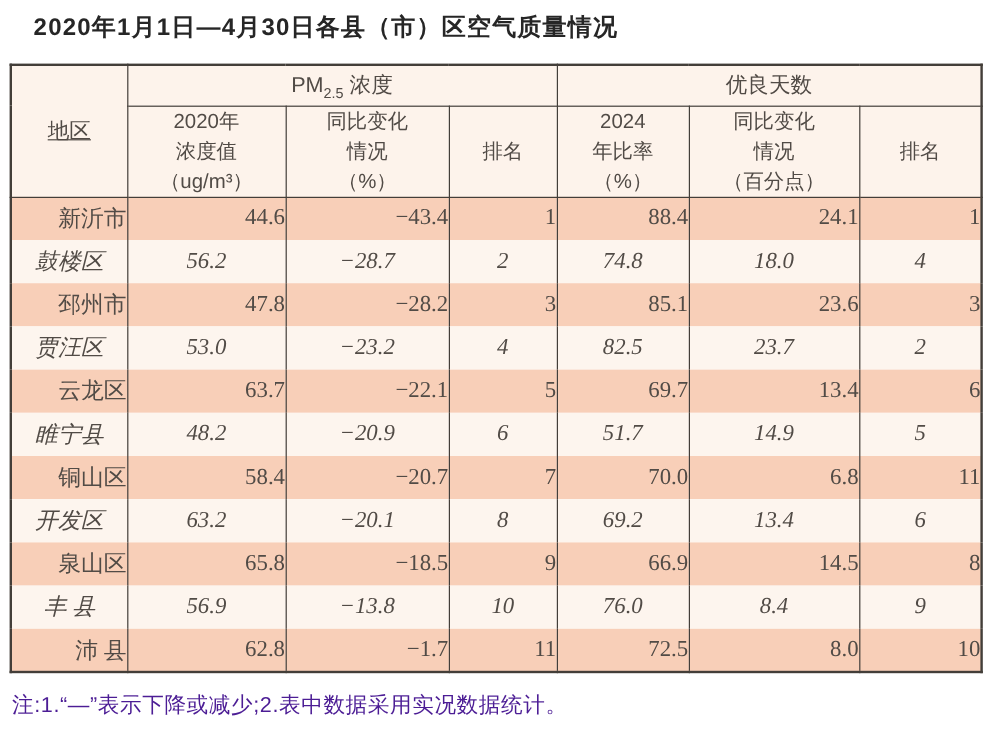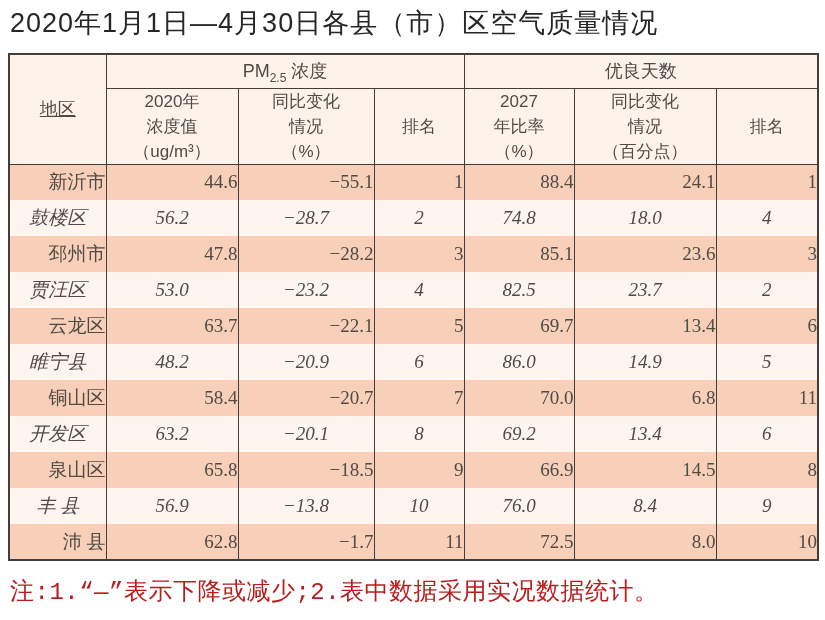--- a/index.html
+++ b/index.html
@@ -14,26 +14,26 @@
   html, body { margin: 0; padding: 0; }
   body {
     width: 825px; height: 620px;
     background: #ffffff;
     overflow: hidden;
     font-family: "Liberation Sans", sans-serif;
   }
   .page { padding: 8px 8px 0 8px; }
   .title {
     font-family: "Liberation Sans", "DejaVu Sans", sans-serif;
-    font-weight: 400;
-    font-size: 27px;
+    font-weight: 700;
+    font-size: 20px;
     line-height: 30px;
     color: var(--title-text);
     letter-spacing: 1px;
-    margin-left: 2px;
+    margin-left: 20px;
   }
   table.aq {
     border-collapse: collapse;
     table-layout: fixed;
     width: 809px;
     margin-top: 15px;
     border: 2px solid var(--border);
   }
   col.c1 { width: 97px; }
   col.c2 { width: 132px; }
@@ -67,23 +67,23 @@
     text-align: center;
     vertical-align: middle;
     font-family: "Liberation Serif", "DejaVu Serif", serif;
     font-size: 19px;
     color: var(--text);
   }
   tr.pink td { background: var(--pink); text-align: right; }
   tr.cream td { background: var(--cream); font-style: italic; }
   .note {
     margin: 14px 0 0 2px;
-    font-family: Liberation Mono, monospace;
-    font-size: 24px;
-    color: #b91c1c;
+    font-family: Liberation Sans, sans-serif;
+    font-size: 18px;
+    color: #4c1d95;
     letter-spacing: 0.5px;
   }
 </style>
 </head>
 <body>
 
 <div class="page">
 
   <div class="title">2020年1月1日—4月30日各县（市）区空气质量情况</div>
 
@@ -111,39 +111,39 @@
         </th>
         <th>
           <div class="hline">同比变化</div>
           <div class="hline">情况</div>
           <div class="hline">（%）</div>
         </th>
         <th>
           <div class="hline">排名</div>
         </th>
         <th>
-          <div class="hline">2027</div>
+          <div class="hline">2024</div>
           <div class="hline">年比率</div>
           <div class="hline">（%）</div>
         </th>
         <th>
           <div class="hline">同比变化</div>
           <div class="hline">情况</div>
           <div class="hline">（百分点）</div>
         </th>
         <th>
           <div class="hline">排名</div>
         </th>
       </tr>
     </thead>
     <tbody>
         <tr class="pink">
           <td>新沂市</td>
           <td>44.6</td>
-          <td>−55.1</td>
+          <td>−43.4</td>
           <td>1</td>
           <td>88.4</td>
           <td>24.1</td>
           <td>1</td>
         </tr>
         <tr class="cream">
           <td>鼓楼区</td>
           <td>56.2</td>
           <td>−28.7</td>
           <td>2</td>
@@ -176,21 +176,21 @@
           <td>5</td>
           <td>69.7</td>
           <td>13.4</td>
           <td>6</td>
         </tr>
         <tr class="cream">
           <td>睢宁县</td>
           <td>48.2</td>
           <td>−20.9</td>
           <td>6</td>
-          <td>86.0</td>
+          <td>51.7</td>
           <td>14.9</td>
           <td>5</td>
         </tr>
         <tr class="pink">
           <td>铜山区</td>
           <td>58.4</td>
           <td>−20.7</td>
           <td>7</td>
           <td>70.0</td>
           <td>6.8</td>

